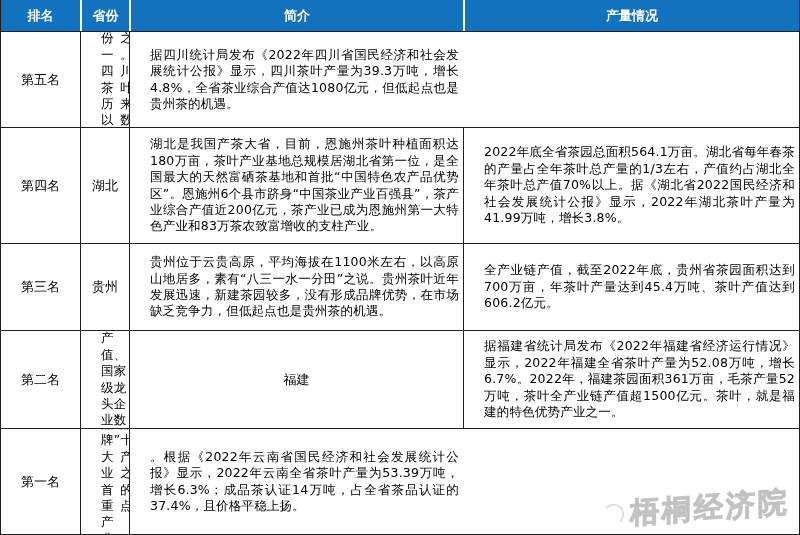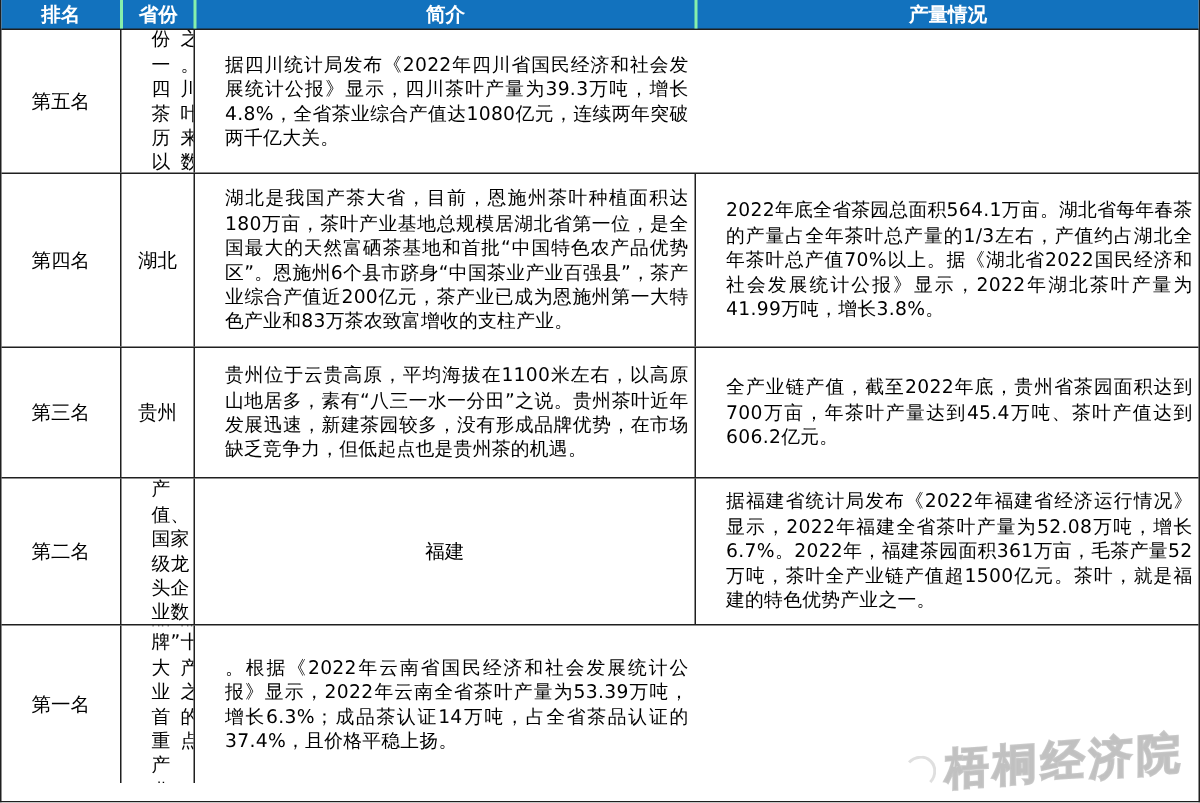--- a/index.html
+++ b/index.html
@@ -24,30 +24,30 @@
     border-top:none;
     display:flex;flex-direction:column;
     background:var(--body-bg);
   }
   .trow{
     display:grid;
     grid-template-columns:79px 49px 334px 336px;
     width:798px;
   }
   .thead{
-    height:20px;
+    height:32px;
     background:var(--header-bg);
     border-bottom:1px solid var(--border);
   }
   .thead .th{
     color:var(--header-text);
     font-weight:bold;
     font-size:13px;
     display:flex;align-items:center;justify-content:center;
-    border-left:2px solid #86efac;
+    border-left:2px solid #fef9c3;
   }
   .thead .th:first-child{border-left:none;}
   .r1{height:95px;}
   .r2{height:116px;}
   .r3{height:87px;}
   .r4{height:98px;}
   .r5{height:106px;}
   .trow.body + .trow.body{border-top:1px solid var(--border);}
   .td{
     border-left:1px solid var(--border);
@@ -102,21 +102,21 @@
     <div class="th">简介</div>
     <div class="th">产量情况</div>
   </div>
 
   <div class="trow body r1">
     <div class="td center">第五名</div>
     <div class="td text">
         <div class="inner">四川是茶树原产地之一，也是人类饮茶、种茶、制茶的发源地，是我国主要产茶省份之一。四川茶叶历来以数量大、品名多、分布广、品质好、声誉高而著称，自古就有“蜀土茶称圣”的美誉。</div>
       </div>
     <div class="td text">
-        <div class="inner">据四川统计局发布《2022年四川省国民经济和社会发展统计公报》显示，四川茶叶产量为39.3万吨，增长4.8%，全省茶业综合产值达1080亿元，连续两年突破两千亿大关。</div>
+        <div class="inner">据四川统计局发布《2022年四川省国民经济和社会发展统计公报》显示，四川茶叶产量为39.3万吨，增长4.8%，全省茶业综合产值达1080亿元，但低起点也是贵州茶的机遇。</div>
       </div>
   </div>
 
   <div class="trow body r2">
     <div class="td center">第四名</div>
     <div class="td center">湖北</div>
     <div class="td text">
         <div class="inner">湖北是我国产茶大省，目前，恩施州茶叶种植面积达180万亩，茶叶产业基地总规模居湖北省第一位，是全国最大的天然富硒茶基地和首批“中国特色农产品优势区”。恩施州6个县市跻身“中国茶业产业百强县”，茶产业综合产值近200亿元，茶产业已成为恩施州第一大特色产业和83万茶农致富增收的支柱产业。</div>
       </div>
     <div class="td text">

